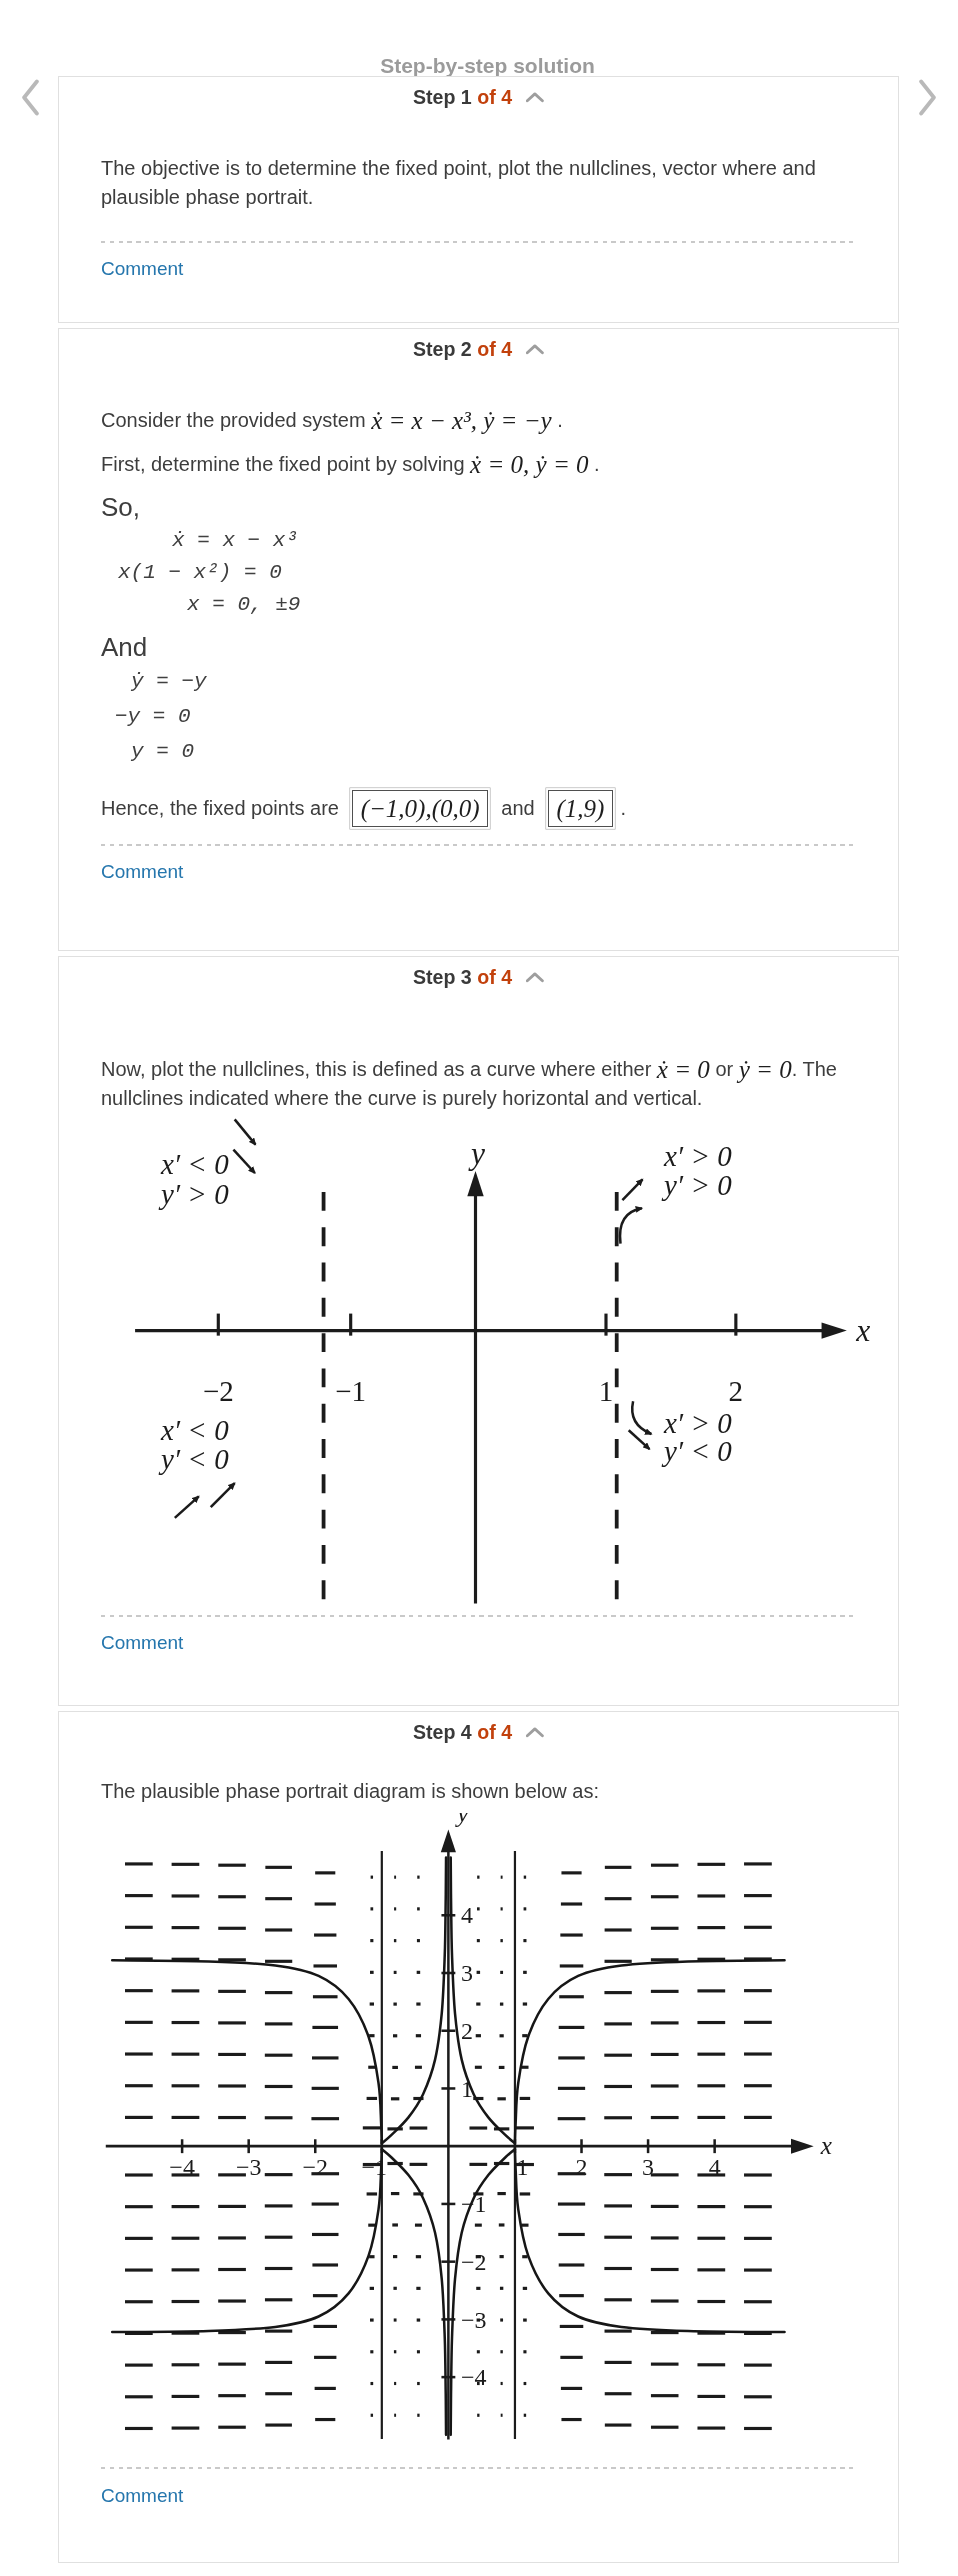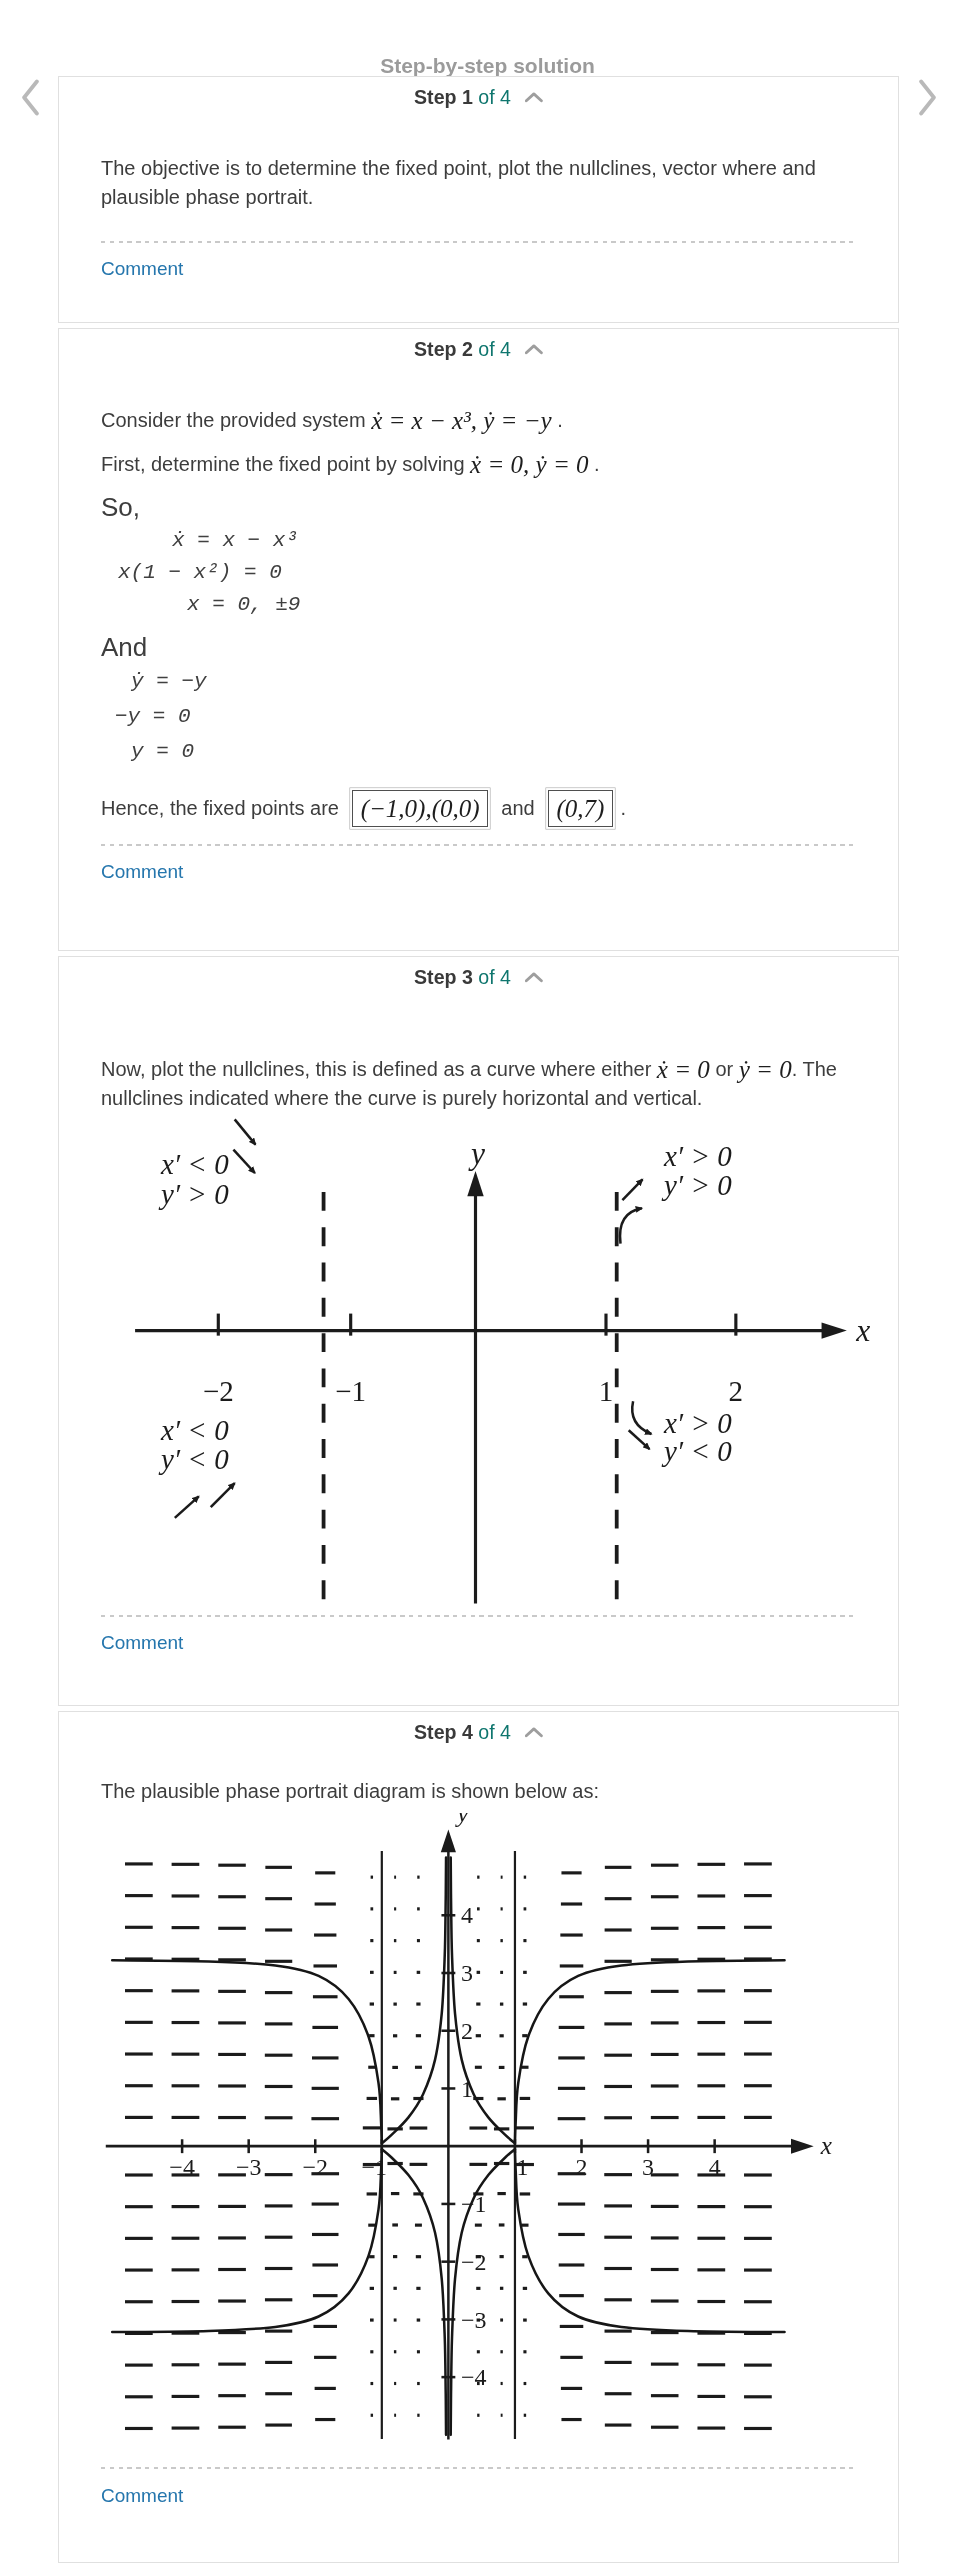--- a/index.html
+++ b/index.html
@@ -8,21 +8,21 @@
   .nav-arrow{position:absolute;top:79px;cursor:pointer;}
   .nav-arrow.left{left:19px;}
   .nav-arrow.right{left:916px;}
   .card{position:absolute;left:58px;width:841px;background:#fff;border:1.3px solid #e0e0e0;box-sizing:border-box;padding:8.8px 42px 0 42px;}
   .card1{top:76px;height:247px;}
   .card2{top:328px;height:623px;}
   .card3{top:956px;height:750px;}
   .card4{top:1711px;height:852px;}
   .step-header{text-align:center;font-size:19.6px;line-height:23px;color:#3a3a3a;}
   .step-header .shead{font-weight:bold;color:#3a3a3a;text-align:right;}
-  .step-header .sof{color:#0f766e;font-weight:normal;text-align:center;}
+  .step-header .sof{color:#c2410c;font-weight:bold;text-align:center;}
   .step-header svg{margin-left:8.8px;vertical-align:1.3px;cursor:pointer;}
   .ptext{font-size:20px;line-height:29px;color:#3d3d3d;}
   .math{font-family:"Liberation Serif","DejaVu Serif",serif;font-style:italic;font-size:25px;color:#1e1e1e;vertical-align:-1.9px;}
   .eqline{font-family:Liberation Mono, monospace;font-style:italic;font-size:21px;color:#404040;line-height:32px;}
   .eqline2{line-height:35px;}
   .plainword{font-size:26px;line-height:28px;color:#3d3d3d;}
   .hence{font-size:20px;line-height:47px;color:#3d3d3d;}
   .ansbox{display:inline-block;border:1.3px solid #4f4f4f;box-shadow:0 0 0 1.9px #ffffff,0 0 0 2.5px #a8a8a8;padding:1.3px 7.6px;margin:0 7.6px;line-height:33px;}
   .dashed-divider{height:1.9px;background-image:repeating-linear-gradient(90deg,#c9c9c9 0 4.4px,transparent 4.4px 8.8px);}
   .comment-link{display:inline-block;font-size:19px;color:#2576ad;text-decoration:none;cursor:pointer;}
@@ -105,21 +105,21 @@
     <div class="eqline eq3">x(1 − x²) = 0</div>
     <div class="eqline eq4">x = 0, ±9</div>
   </div>
   <div class="plainword andword">And</div>
   <div class="eqblock2">
     <div class="eqline eqline2 eqy1">ẏ = −y</div>
     <div class="eqline eqline2 eqy2">−y = 0</div>
     <div class="eqline eqline2 eqy3">y = 0</div>
   </div>
   <div class="hence">
-    <span>Hence, the fixed points are </span><span class="ansbox math">(−1,0),(0,0)</span><span> and </span><span class="ansbox math">(0,7)</span><span>.</span>
+    <span>Hence, the fixed points are </span><span class="ansbox math">(−1,0),(0,0)</span><span> and </span><span class="ansbox math">(1,9)</span><span>.</span>
   </div>
   <div class="dashed-divider"></div>
   <a class="comment-link">Comment</a>
 </div>
 
 <div class="card card3">
   <div class="step-header">
     <span class="shead">Step 3</span>
     <span class="sof">of 4</span>
     <svg width="17.7" height="10.7" viewBox="0 0 28 17">

